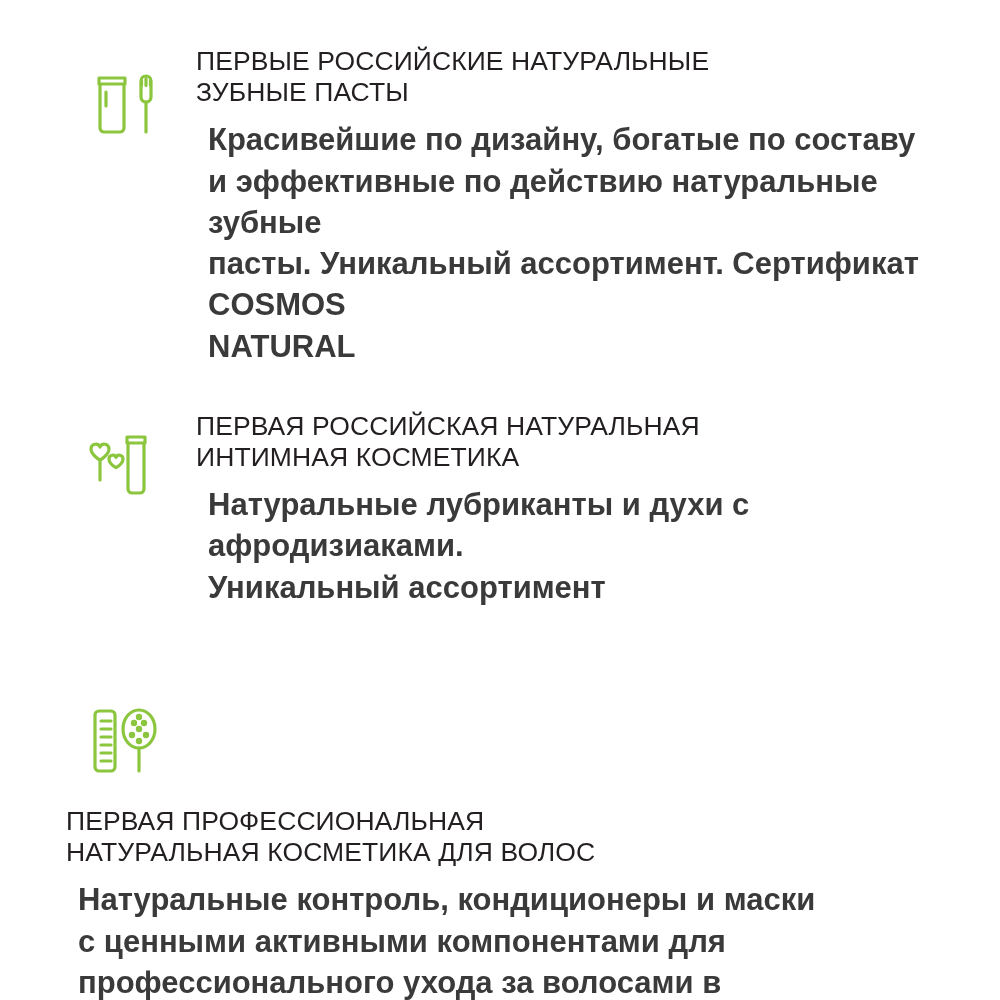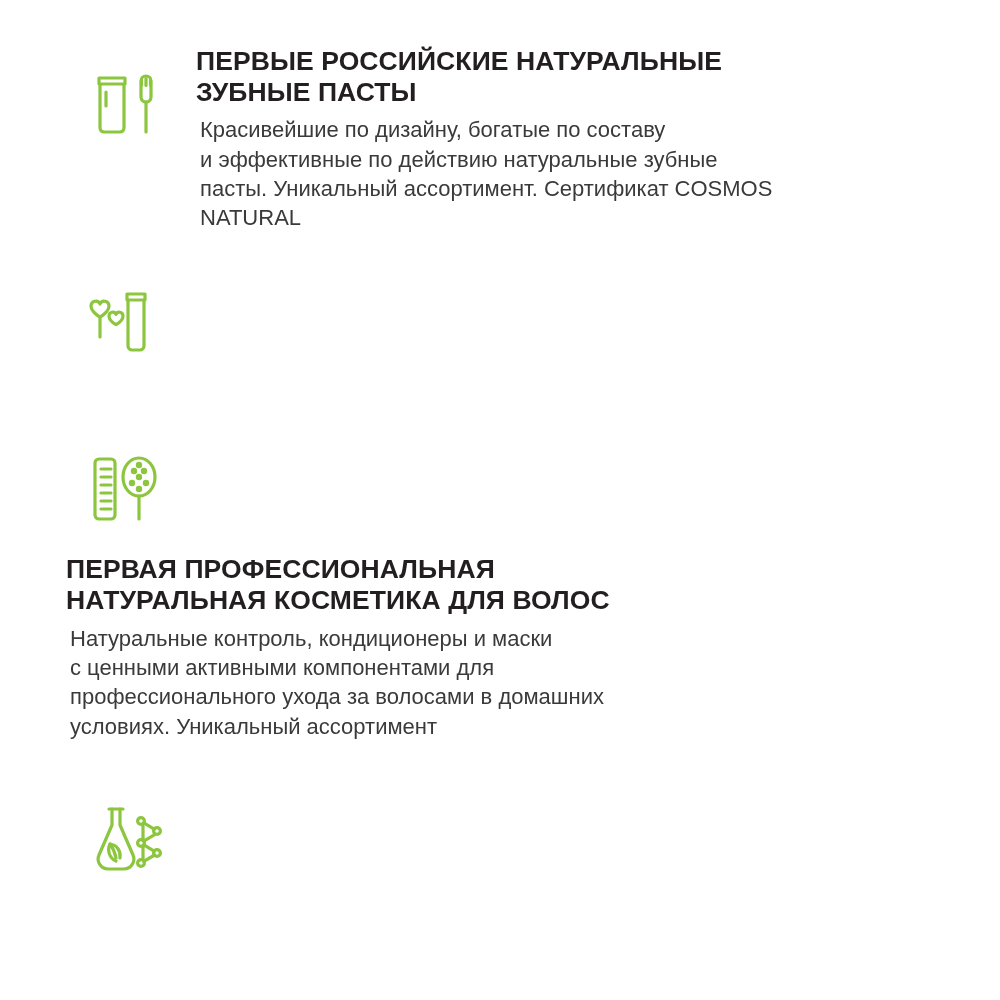--- a/index.html
+++ b/index.html
@@ -40,35 +40,35 @@
   .icon-cell svg {
     display: block;
   }
   .text-cell {
     flex: 1 1 auto;
     padding-left: 6px;
     max-width: 790px;
   }
   .feat-title {
     font-size: 26.5px;
-    font-weight: bold;
+    font-weight: normal;
     line-height: 1.16;
     letter-spacing: 0.1px;
     color: #231f20;
     margin: 0 0 8px 0;
     text-transform: uppercase;
     white-space: pre-line;
   }
   .feat-body {
-    font-size: 22px;
+    font-size: 31px;
     line-height: 1.33;
     color: #3a3a3a;
-    margin: 4px;
+    margin: 12px;
     white-space: pre-line;
-    font-weight: normal;
+    font-weight: bold;
   }
 
   
   .f1 { margin-top: 0; }
   .f1 .icon-cell { padding-top: 10px; }
   .f2 { margin-top: 50px; }
   .f2 .icon-cell { padding-top: 8px; }
   .f3 { margin-top: 46px; flex-direction: column; }
   .f3 .icon-cell { padding-top: 24px; }
   .f4 { margin-top: 42px; }
@@ -102,20 +102,26 @@
 
   <div class="feature f2">
     <div class="icon-cell">
       <svg width="92" height="92" viewBox="0 0 92 92" fill="none" stroke="#8cc63f" stroke-width="3.2" stroke-linecap="round" stroke-linejoin="round">
         <path d="M48 18 h18 v6 h-18 z"></path>
         <path d="M49 24 v46 a4 4 0 0 0 4 4 h8 a4 4 0 0 0 4 -4 v-46"></path>
         <path d="M30 30 c0 -5 -7 -7 -9 -2 c-2 -5 -9 -3 -9 2 c0 6 9 11 9 11 s9 -5 9 -11 z"></path>
         <path d="M44 40 c0 -4 -5.5 -5.5 -7 -1.6 c-1.5 -3.9 -7 -2.4 -7 1.6 c0 4.7 7 8.6 7 8.6 s7 -3.9 7 -8.6 z"></path>
         <path d="M21 41 v20"></path>
       </svg>
+    </div>
+    <div class="text-cell">
+      <h3 class="feat-title">ПЕРВАЯ РОССИЙСКАЯ НАТУРАЛЬНАЯ
+ИНТИМНАЯ КОСМЕТИКА</h3>
+      <p class="feat-body">Натуральные лубриканты и духи с афродизиаками.
+Уникальный ассортимент</p>
     </div>
   </div>
 
   <div class="feature f3">
     <div class="icon-cell">
       <svg width="92" height="92" viewBox="0 0 92 92" fill="none" stroke="#8cc63f" stroke-width="3.2" stroke-linecap="round" stroke-linejoin="round">
         <rect x="16" y="16" width="20" height="60" rx="4"></rect>
         <path d="M22 26 h10 M22 34 h10 M22 42 h10 M22 50 h10 M22 58 h10 M22 66 h10"></path>
         <ellipse cx="60" cy="34" rx="16" ry="19"></ellipse>
         <path d="M60 53 v23"></path>

